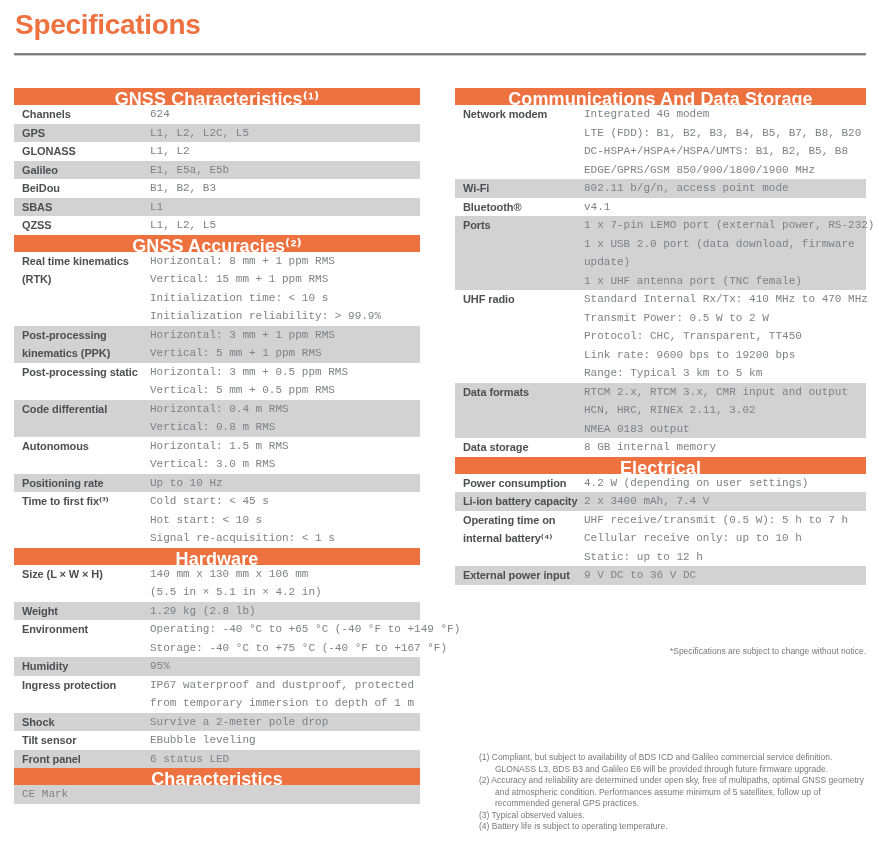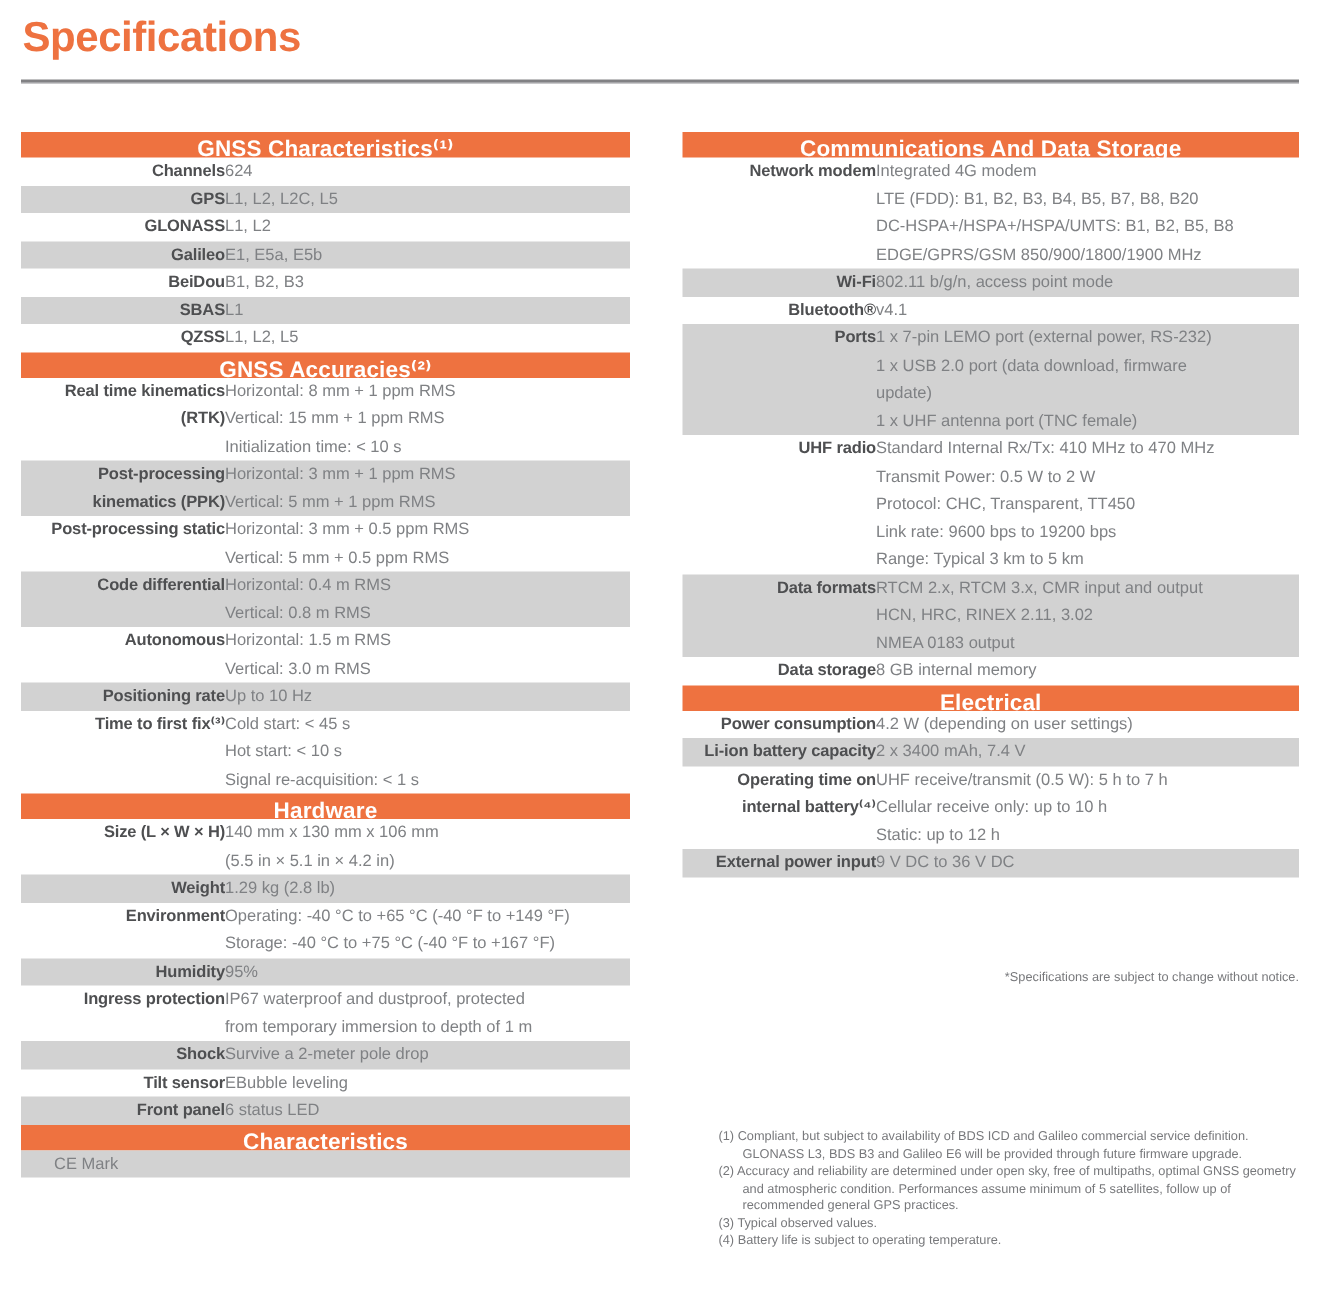--- a/index.html
+++ b/index.html
@@ -16,35 +16,35 @@
   .title-divider {
     position:absolute; left:14px; top:53px; width:852px; height:2px;
     background:#818184; border-bottom:1px solid #c9c9cb;
   }
   .col { position:absolute; top:88px; }
   .col-left  { left:14px;  width:406px; }
   .col-right { left:455px; width:411px; }
 
   .section-header {
     height:17px; line-height:23px; background:var(--accent);
-    color:#ffffff; font-weight:bold; font-size:15px; text-align:center;
+    color:#ffffff; font-weight:bold; font-size:18px; text-align:center;
     letter-spacing:0.1px;
   }
   .spec-row { display:flex; line-height:18.5px; font-size:11px; }
   .spec-row.shaded { background:#D2D2D2; }
   .spec-label {
     box-sizing:border-box; padding-left:8px; font-weight:bold;
-    color:#4E4F51; letter-spacing:-0.1px;text-align:right;
+    color:#4E4F51; letter-spacing:-0.1px;
   }
   .col-left  .spec-label { flex:0 0 136px; }
   .col-right .spec-label { flex:0 0 129px; }
   .spec-label.nowrap { white-space:nowrap; }
-  .spec-value { flex:1; color:#7F8184; }
+  .spec-value { flex:1; color:#7F8184;font-family:Liberation Mono, monospace; }
   .spec-value .value-line { white-space:nowrap; }
-  .spec-row.span .spec-value { padding-left:22px; }
+  .spec-row.span .spec-value { padding-left:8px; }
 
   .change-note {
     position:absolute; right:13px; top:646px;
     font-size:8.5px; color:#77787B; text-align:right;
   }
   .footnotes {
     position:absolute; left:479px; top:752px; width:390px;
     font-size:8.5px; line-height:11.5px; color:#77787B;
   }
   .footnote-item { padding-left:16px; text-indent:-16px; }
@@ -103,20 +103,21 @@
         </div>
       </div>
       <div class="spec-section">
         <div class="section-header">GNSS Accuracies⁽²⁾</div>
         <div class="spec-row">
           <div class="spec-label">Real time kinematics (RTK)</div>
           <div class="spec-value">
             <div class="value-line">Horizontal: 8 mm + 1 ppm RMS</div>
             <div class="value-line">Vertical: 15 mm + 1 ppm RMS</div>
             <div class="value-line">Initialization time: &lt; 10 s</div>
+            <div class="value-line">Initialization reliability: &gt; 99.9%</div>
           </div>
         </div>
         <div class="spec-row shaded">
           <div class="spec-label">Post-processing kinematics (PPK)</div>
           <div class="spec-value">
             <div class="value-line">Horizontal: 3 mm + 1 ppm RMS</div>
             <div class="value-line">Vertical: 5 mm + 1 ppm RMS</div>
           </div>
         </div>
         <div class="spec-row">

